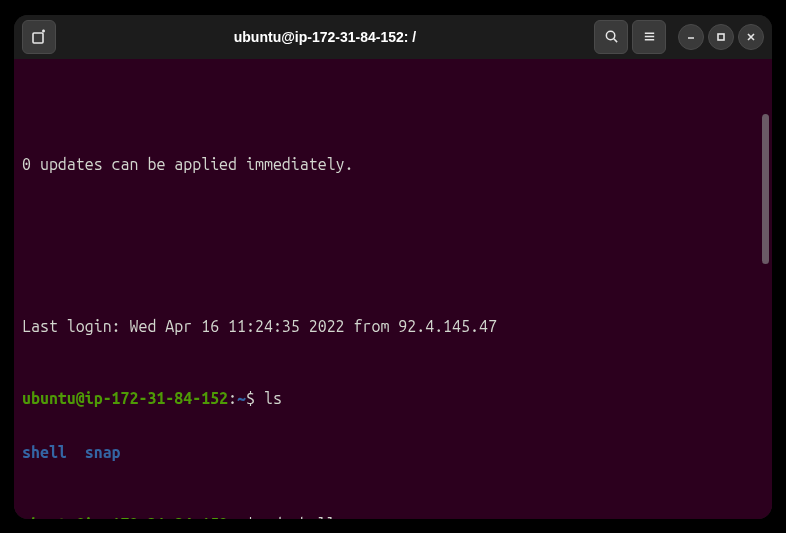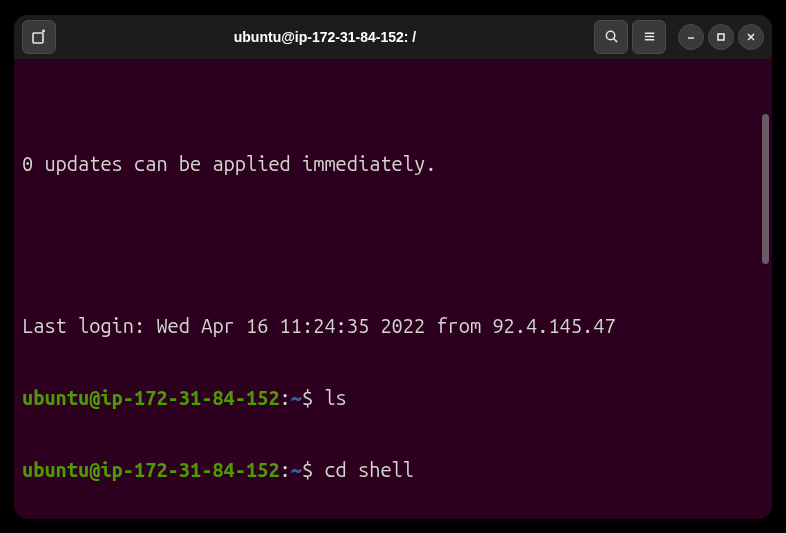--- a/index.html
+++ b/index.html
@@ -77,21 +77,21 @@
       width: 26px;
       height: 26px;
       border-radius: 50%;
       background: #3a3a3a;
     }
     .terminal {
       flex: 1;
       background: #2c001e;
       padding: 6px 8px;
       font-family: "Ubuntu Mono", "DejaVu Sans Mono", monospace;
-      font-size: 20px;
+      font-size: 16px;
       line-height: 18px;
       color: #e6e6e6;
       overflow: hidden;
       position: relative;
       white-space: pre;
     }
     .line {
       white-space: pre;
     }
     .green { color: #4e9a06; font-weight: bold; }
@@ -155,20 +155,21 @@
   </div>
 
   <div class="terminal">
     <div class="line">&nbsp;</div>
     <div class="line white">0 updates can be applied immediately.</div>
     <div class="line">&nbsp;</div>
     <div class="line">&nbsp;</div>
     <div class="line white">Last login: Wed Apr 16 11:24:35 2022 from 92.4.145.47</div>
 
     <div class="line"><span class="green">ubuntu@ip-172-31-84-152</span><span class="white">:</span><span class="blue">~</span><span class="white">$</span><span class="white"> </span><span class="white">ls</span></div>
+    <div class="line"><span class="blue">shell</span><span>  </span><span class="blue">snap</span></div>
 
     <div class="line"><span class="green">ubuntu@ip-172-31-84-152</span><span class="white">:</span><span class="blue">~</span><span class="white">$</span><span class="white"> </span><span class="white">cd shell</span></div>
     
     
 
     
     
     
 
     

